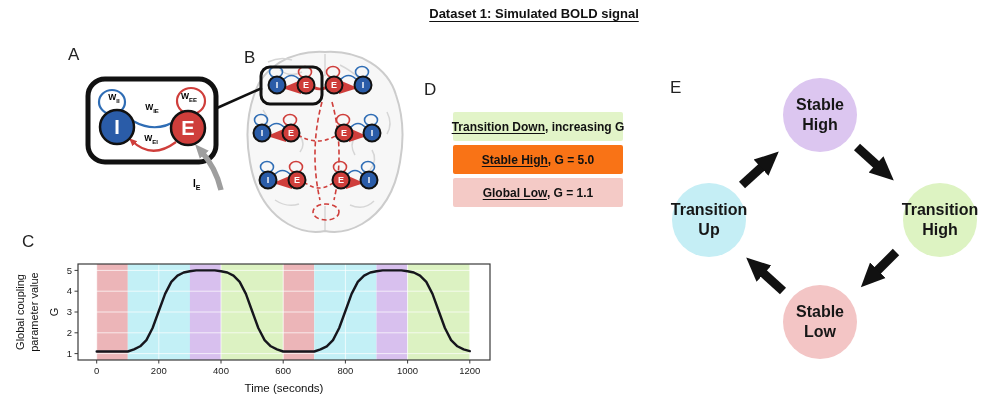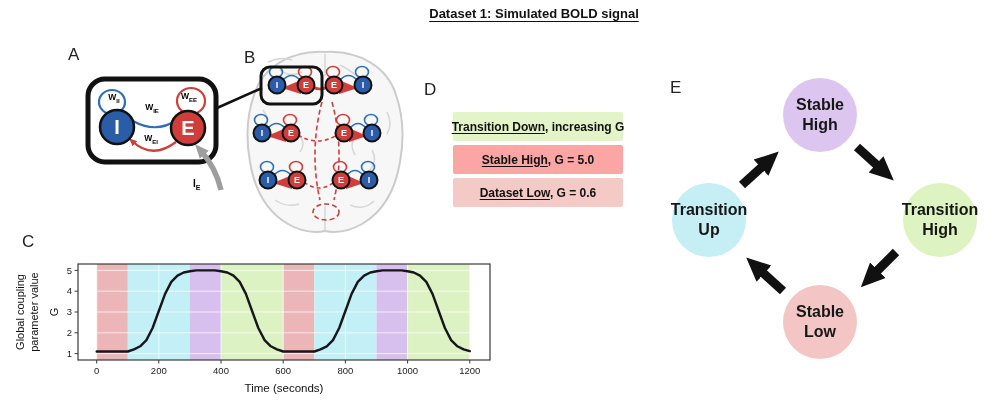--- a/index.html
+++ b/index.html
@@ -193,25 +193,25 @@
     <text x="24" y="84" font-size="11" fill="#111" text-anchor="middle" transform="rotate(-90 24 84)">Global coupling</text>
     <text x="38" y="84" font-size="11" fill="#111" text-anchor="middle" transform="rotate(-90 38 84)">parameter value</text>
     <text x="58" y="84" font-size="11" fill="#111" text-anchor="middle" transform="rotate(-90 58 84)">G</text>
   </svg>
 
 <div class="abs panel-label" style="left:424px;top:80px;">D</div>
 <div id="legend" class="abs">
   <div class="legend-box" style="background-color: rgb(226, 244, 200);">
       <span><span class="uline">Transition Down</span><span>, increasing G</span></span>
     </div>
-  <div class="legend-box" style="background-color: #fca5a5;">
+  <div class="legend-box" style="background-color: #f97316;">
       <span><span class="uline">Stable High</span><span>, G = 5.0</span></span>
     </div>
   <div class="legend-box" style="background-color: rgb(244, 202, 198);">
-      <span><span class="uline">Dataset Low</span><span>, G = 0.6</span></span>
+      <span><span class="uline">Global Low</span><span>, G = 1.1</span></span>
     </div>
 </div>
 
 <div class="abs panel-label" style="left:670px;top:78px;">E</div>
 <svg class="abs" style="left:660px;top:60px;" width="340" height="300" viewBox="660 60 340 300">
   <defs>
     <marker id="mblack" markerUnits="userSpaceOnUse" markerWidth="30" markerHeight="26" refX="4" refY="13" orient="auto">
       <path d="M0,2 L24,13 L0,24 Z" fill="#111"></path>
     </marker>
   </defs>

